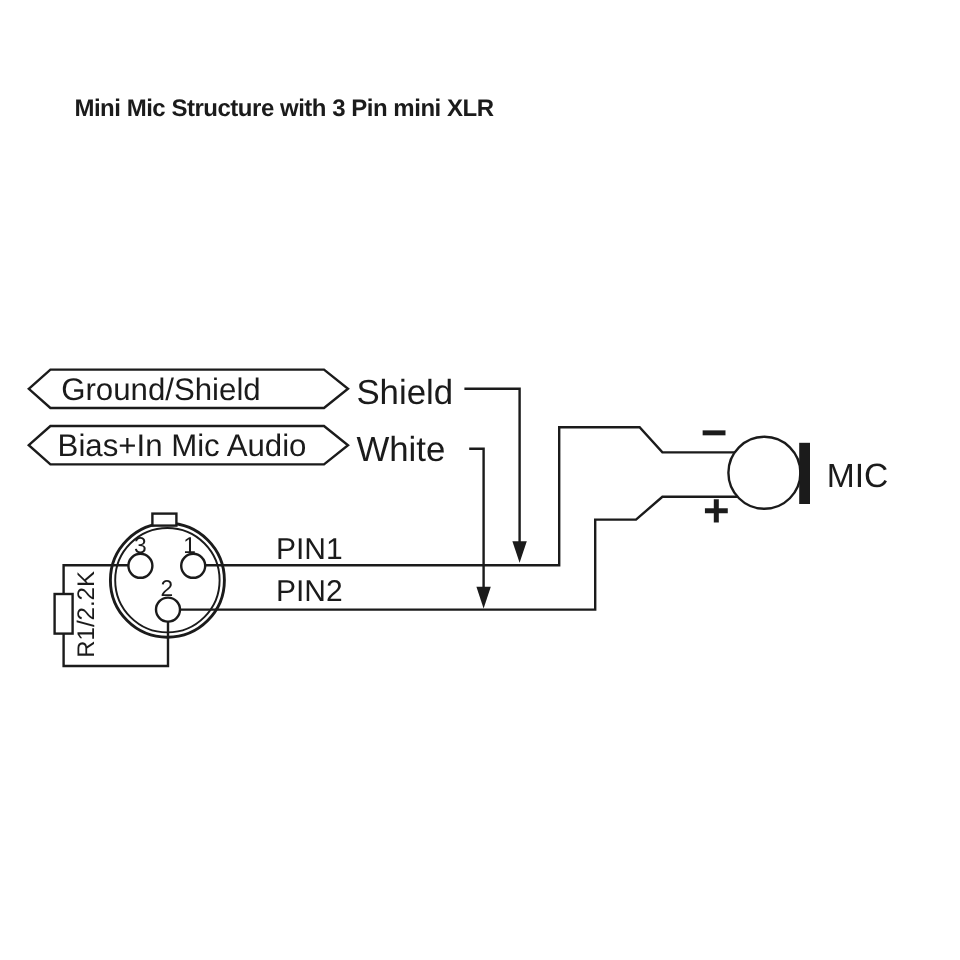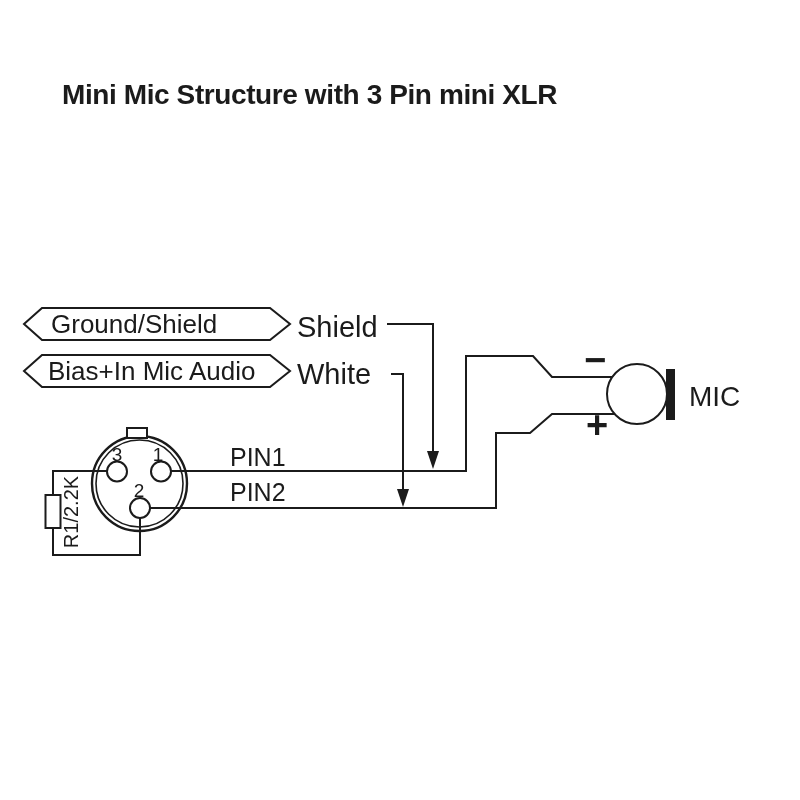--- a/index.html
+++ b/index.html
@@ -16,21 +16,21 @@
   }
   .canvas {
     position: absolute;
     inset: 0;
     background: #ffffff;
   }
   .title {
     position: absolute;
     left: 62px;
     top: 81px;
-    font-size: 28px;
+    font-size: 20px;
     line-height: 1;
     font-weight: bold;
     letter-spacing: -0.4px;
     color: #1b1b1b;
     white-space: nowrap;
   }
   svg.diagram {
     position: absolute;
     left: 0;
     top: 0;

